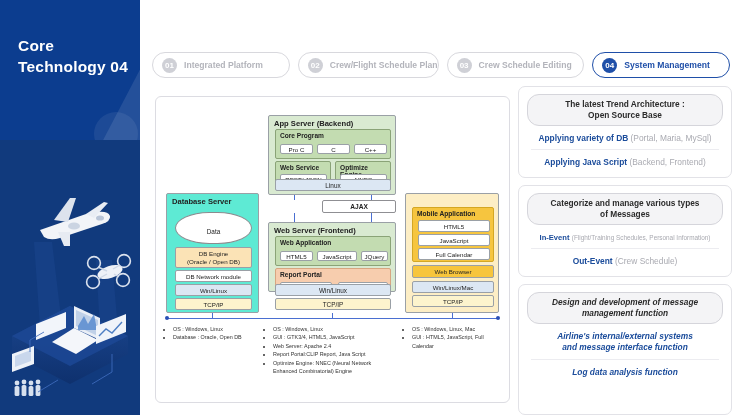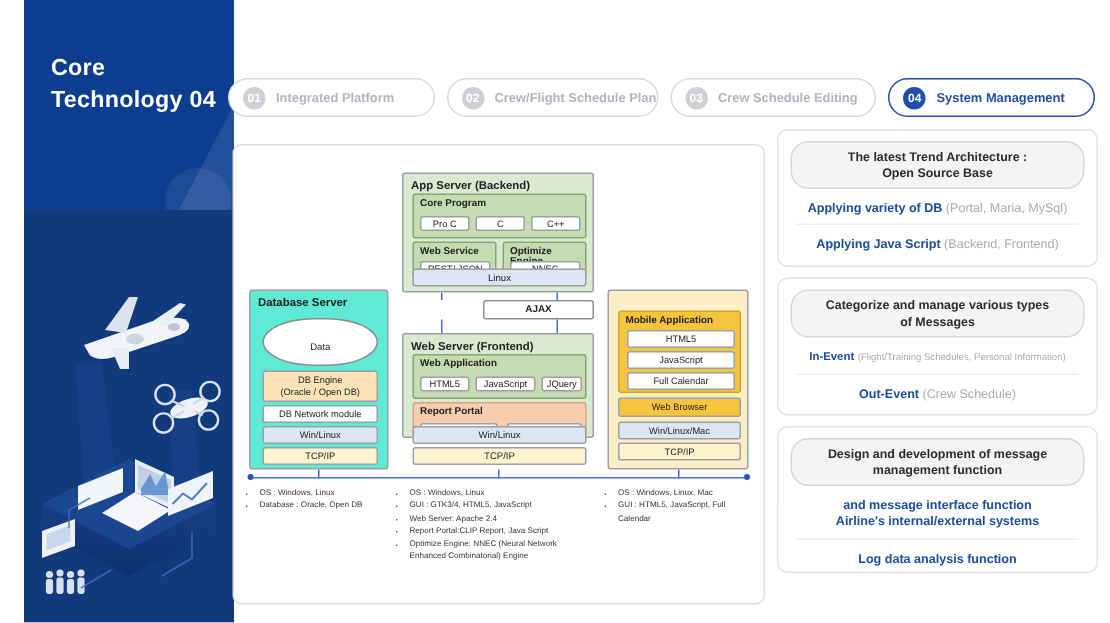--- a/index.html
+++ b/index.html
@@ -4,21 +4,21 @@
 <style>
   html,body{margin:0;padding:0;}
   body{
     width:740px;height:415px;overflow:hidden;
     font-family:"Liberation Sans",sans-serif;
     background:#ffffff;
     position:relative;
   }
   
   .sidebar{
-    position:absolute;left:16px;top:0;width:140px;height:415px;
+    position:absolute;left:0;top:0;width:140px;height:415px;
     background:#a21caf;overflow:hidden;
   }
   .sb-top{
     position:absolute;left:0;top:0;width:140px;height:140px;
     background:#0c3d8f;
   }
   .sb-title{
     position:absolute;left:18px;top:36px;width:120px;
     color:#ffffff;font-size:15.5px;font-weight:bold;line-height:1.35;
     letter-spacing:.2px;
@@ -353,27 +353,27 @@
       <span class="b">In-Event</span>
       <span class="g">(Flight/Training Schedules, Personal Information)</span>
     </div>
     <div class="divider"></div>
     <div class="crow">
       <span class="b">Out-Event</span>
       <span class="g">(Crew Schedule)</span>
     </div>
   </div>
 
-  <div class="card" style="height:98px;">
+  <div class="card" style="height:131px;font-style:italic;">
     <div class="pill">
       <div>Design and development of message</div>
       <div>management function</div>
     </div>
     <div class="crow blue2">
+      <div>Airline's internal/external systems</div>
       <div>and message interface function</div>
-      <div>Airline's internal/external systems</div>
     </div>
     <div class="divider"></div>
     <div class="crow blue2">
       <div>Log data analysis function</div>
     </div>
   </div>
 </div>
 
 </body></html>

